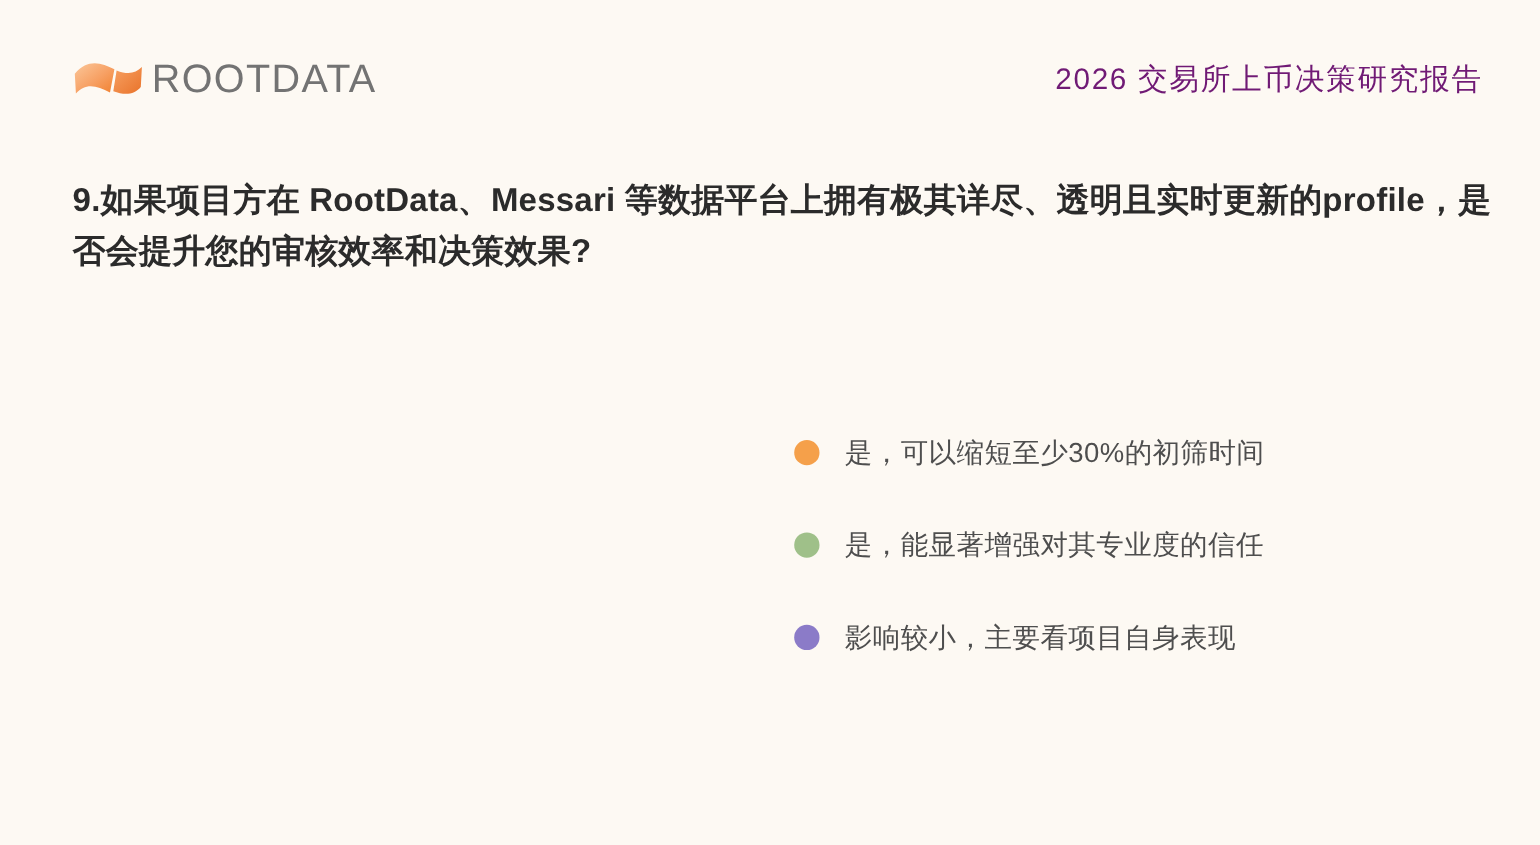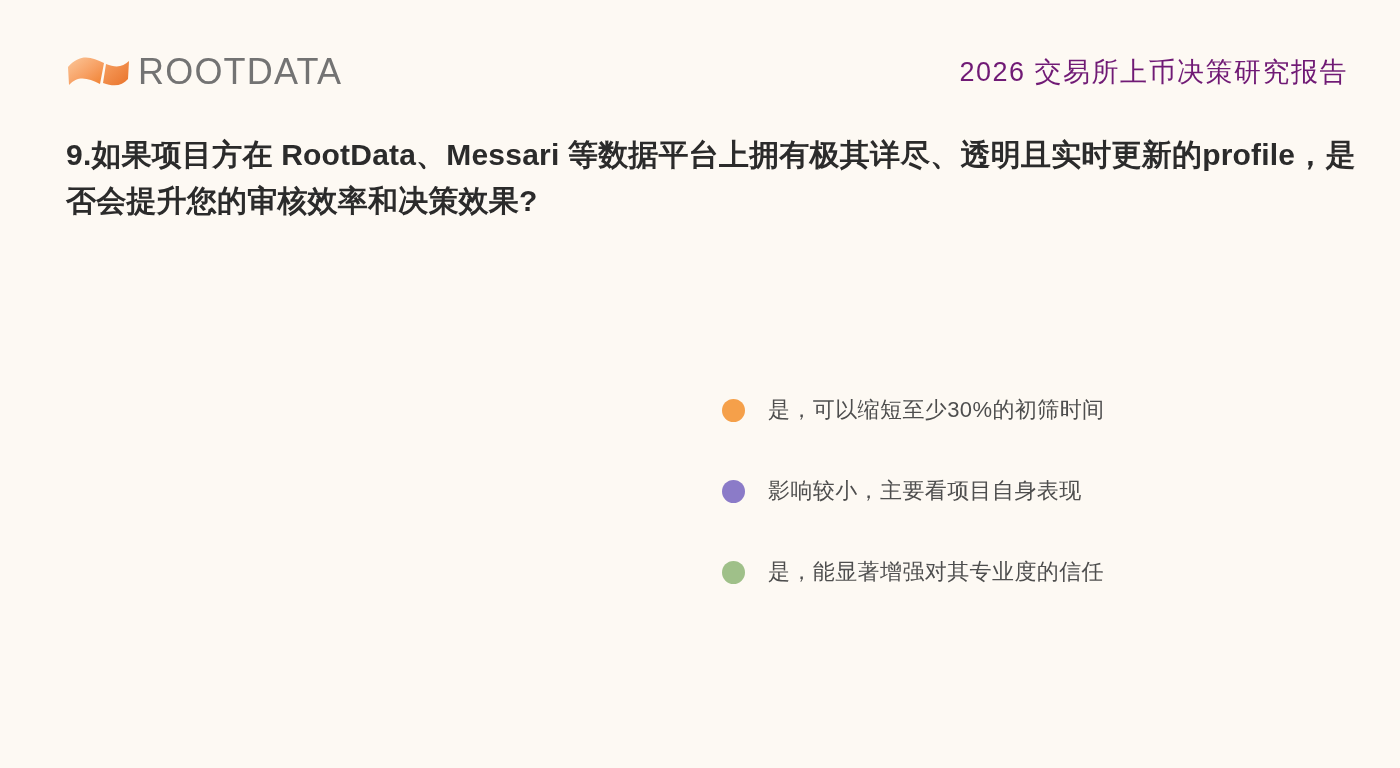--- a/index.html
+++ b/index.html
@@ -48,21 +48,21 @@
     font-size: 27px;
     color: #701a75;
     letter-spacing: 1.5px;
     font-weight: 400;
     white-space: nowrap;
   }
 
   
   .question {
     position: absolute;
-    top: 132px;
+    top: 160px;
     left: 66px;
     width: 1290px;
     font-size: 30px;
     font-weight: bold;
     color: #2B2B2B;
     line-height: 1.52;
     letter-spacing: 0.2px;
   }
 
   
@@ -108,21 +108,21 @@
     align-items: center;
     gap: 23px;
   }
   .legend-dot {
     width: 23px;
     height: 23px;
     border-radius: 50%;
     flex: 0 0 auto;
   }
   .legend-label {
-    font-size: 22px;
+    font-size: 25px;
     color: #4E4E4E;
     letter-spacing: 0.4px;
     white-space: nowrap;
   }
 </style>
 </head>
 <body>
 
 <div class="header">
   <div class="brand">
@@ -150,22 +150,22 @@
 
 <div class="chart-area">
 
 
   <div class="legend">
     <div class="legend-item">
       <span class="legend-dot" style="background: rgb(245, 160, 74);"></span>
       <span class="legend-label">是，可以缩短至少30%的初筛时间</span>
     </div>
     <div class="legend-item">
+      <span class="legend-dot" style="background: rgb(159, 192, 137);"></span>
+      <span class="legend-label">是，能显著增强对其专业度的信任</span>
+    </div>
+    <div class="legend-item">
       <span class="legend-dot" style="background: rgb(139, 123, 200);"></span>
       <span class="legend-label">影响较小，主要看项目自身表现</span>
-    </div>
-    <div class="legend-item">
-      <span class="legend-dot" style="background: rgb(159, 192, 137);"></span>
-      <span class="legend-label">是，能显著增强对其专业度的信任</span>
     </div>
   </div>
 
 </div>
 
 </body></html>

